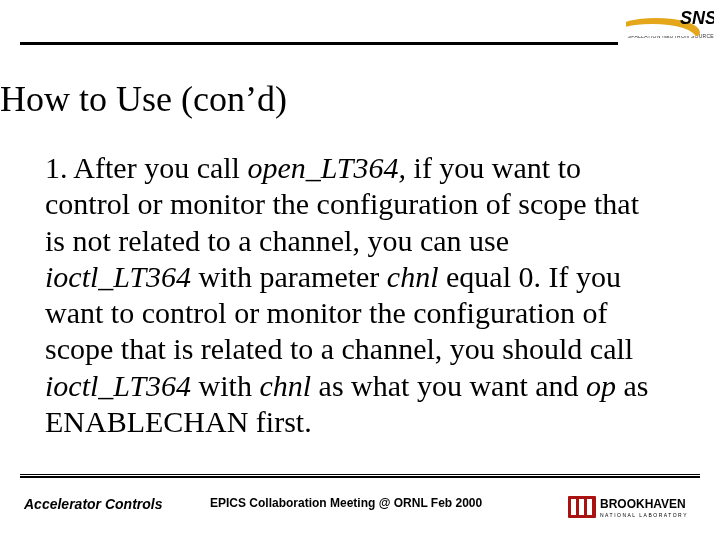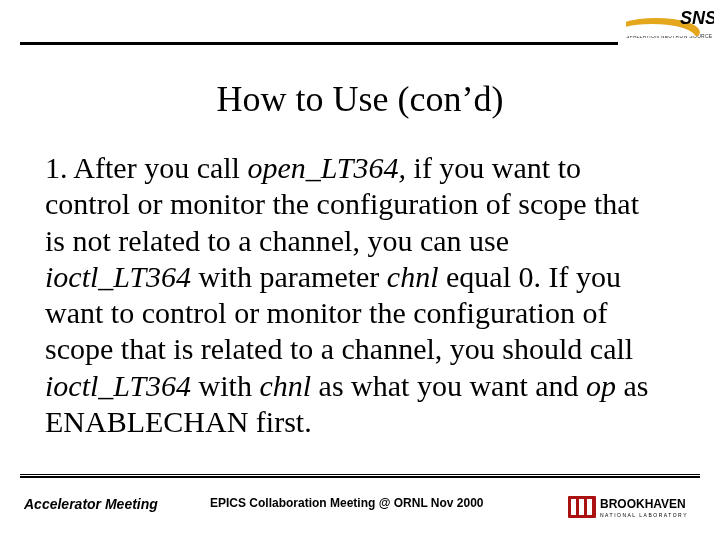--- a/index.html
+++ b/index.html
@@ -18,42 +18,42 @@
     left: 20px;
     width: 598px;
     height: 3px;
     background: #000;
   }
   .sns-logo {
     position: absolute;
     top: 2px;
     right: 6px;
     width: 88px;
-    text-align: left;
+    text-align: right;
   }
   .sns-swoosh {
     width: 88px;
     height: 34px;
     position: relative;
   }
   .sns-swoosh svg { width: 88px; height: 34px; }
   .sns-text {
     font-family: Arial, Helvetica, sans-serif;
     font-size: 5px;
     letter-spacing: 0.3px;
     color: #333;
     line-height: 1;
     margin-top: -2px;
   }
   .title {
     position: absolute;
     top: 78px;
     left: 0;
     width: 720px;
-    text-align: center;
+    text-align: left;
     font-size: 36px;
     font-weight: 400;
   }
   .body-text {
     position: absolute;
     top: 150px;
     left: 45px;
     width: 612px;
     font-size: 30px;
     line-height: 1.21;
@@ -120,22 +120,22 @@
 </div>
 
 <h1 class="title">How to Use (con’d)</h1>
 
 <div class="body-text">
   <span>1. After you call </span><span class="italic">open_LT364,</span><span> if you want to control or monitor the configuration of scope that is not related to a channel, you can use </span><span class="italic">ioctl_LT364</span><span> with parameter </span><span class="italic">chnl</span><span> equal 0. If you want to control or monitor the configuration of scope that is related to a channel, you should call </span><span class="italic">ioctl_LT364</span><span> with </span><span class="italic">chnl</span><span> as what you want and </span><span class="italic">op</span><span> as ENABLECHAN first.</span>
 </div>
 
 <div class="footer-rule"></div>
 
-<div class="footer-left">Accelerator Meeting</div>
-<div class="footer-center">EPICS Collaboration Meeting @ ORNL Nov 2000</div>
+<div class="footer-left">Accelerator Controls</div>
+<div class="footer-center">EPICS Collaboration Meeting @ ORNL Feb 2000</div>
 
 <div class="bnl-logo">
   <svg viewBox="0 0 140 32">
     <rect x="0" y="4" width="28" height="22" fill="#a11" rx="1"></rect>
     <rect x="3" y="7" width="5" height="16" fill="#fff"></rect>
     <rect x="11" y="7" width="5" height="16" fill="#fff"></rect>
     <rect x="19" y="7" width="5" height="16" fill="#fff"></rect>
     <text x="32" y="16" font-family="Arial, sans-serif" font-size="12" font-weight="700" fill="#000">BROOKHAVEN</text>
     <text x="32" y="25" font-family="Arial, sans-serif" font-size="5" letter-spacing="1.5" fill="#000">NATIONAL LABORATORY</text>
   </svg>

